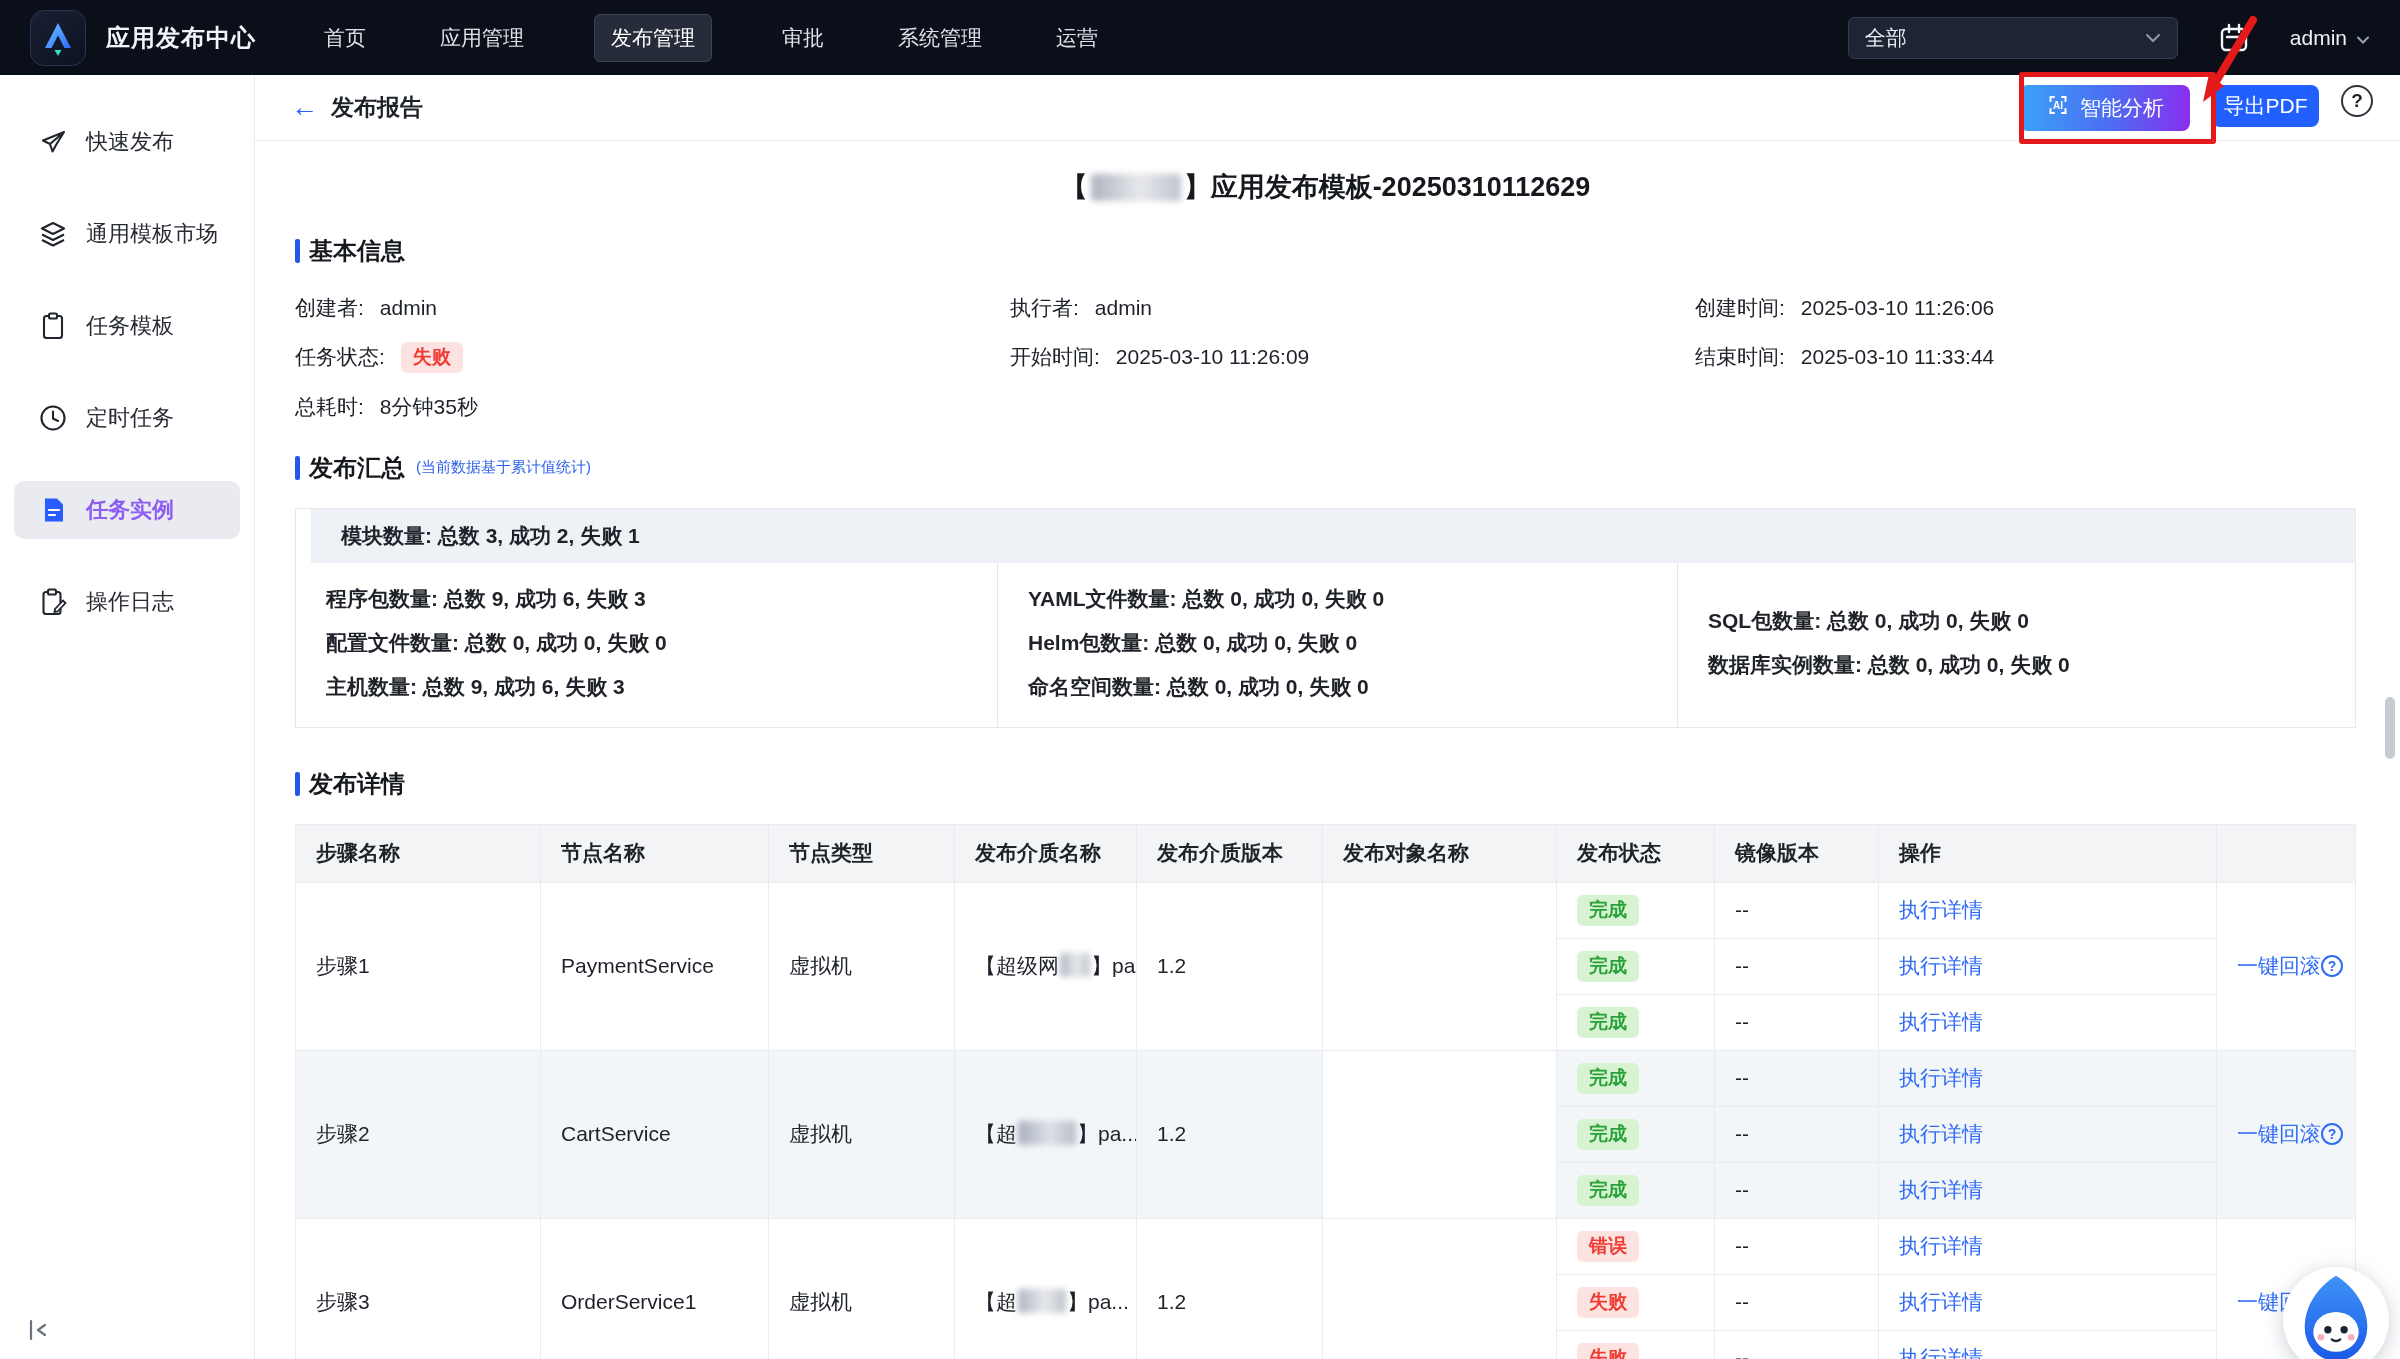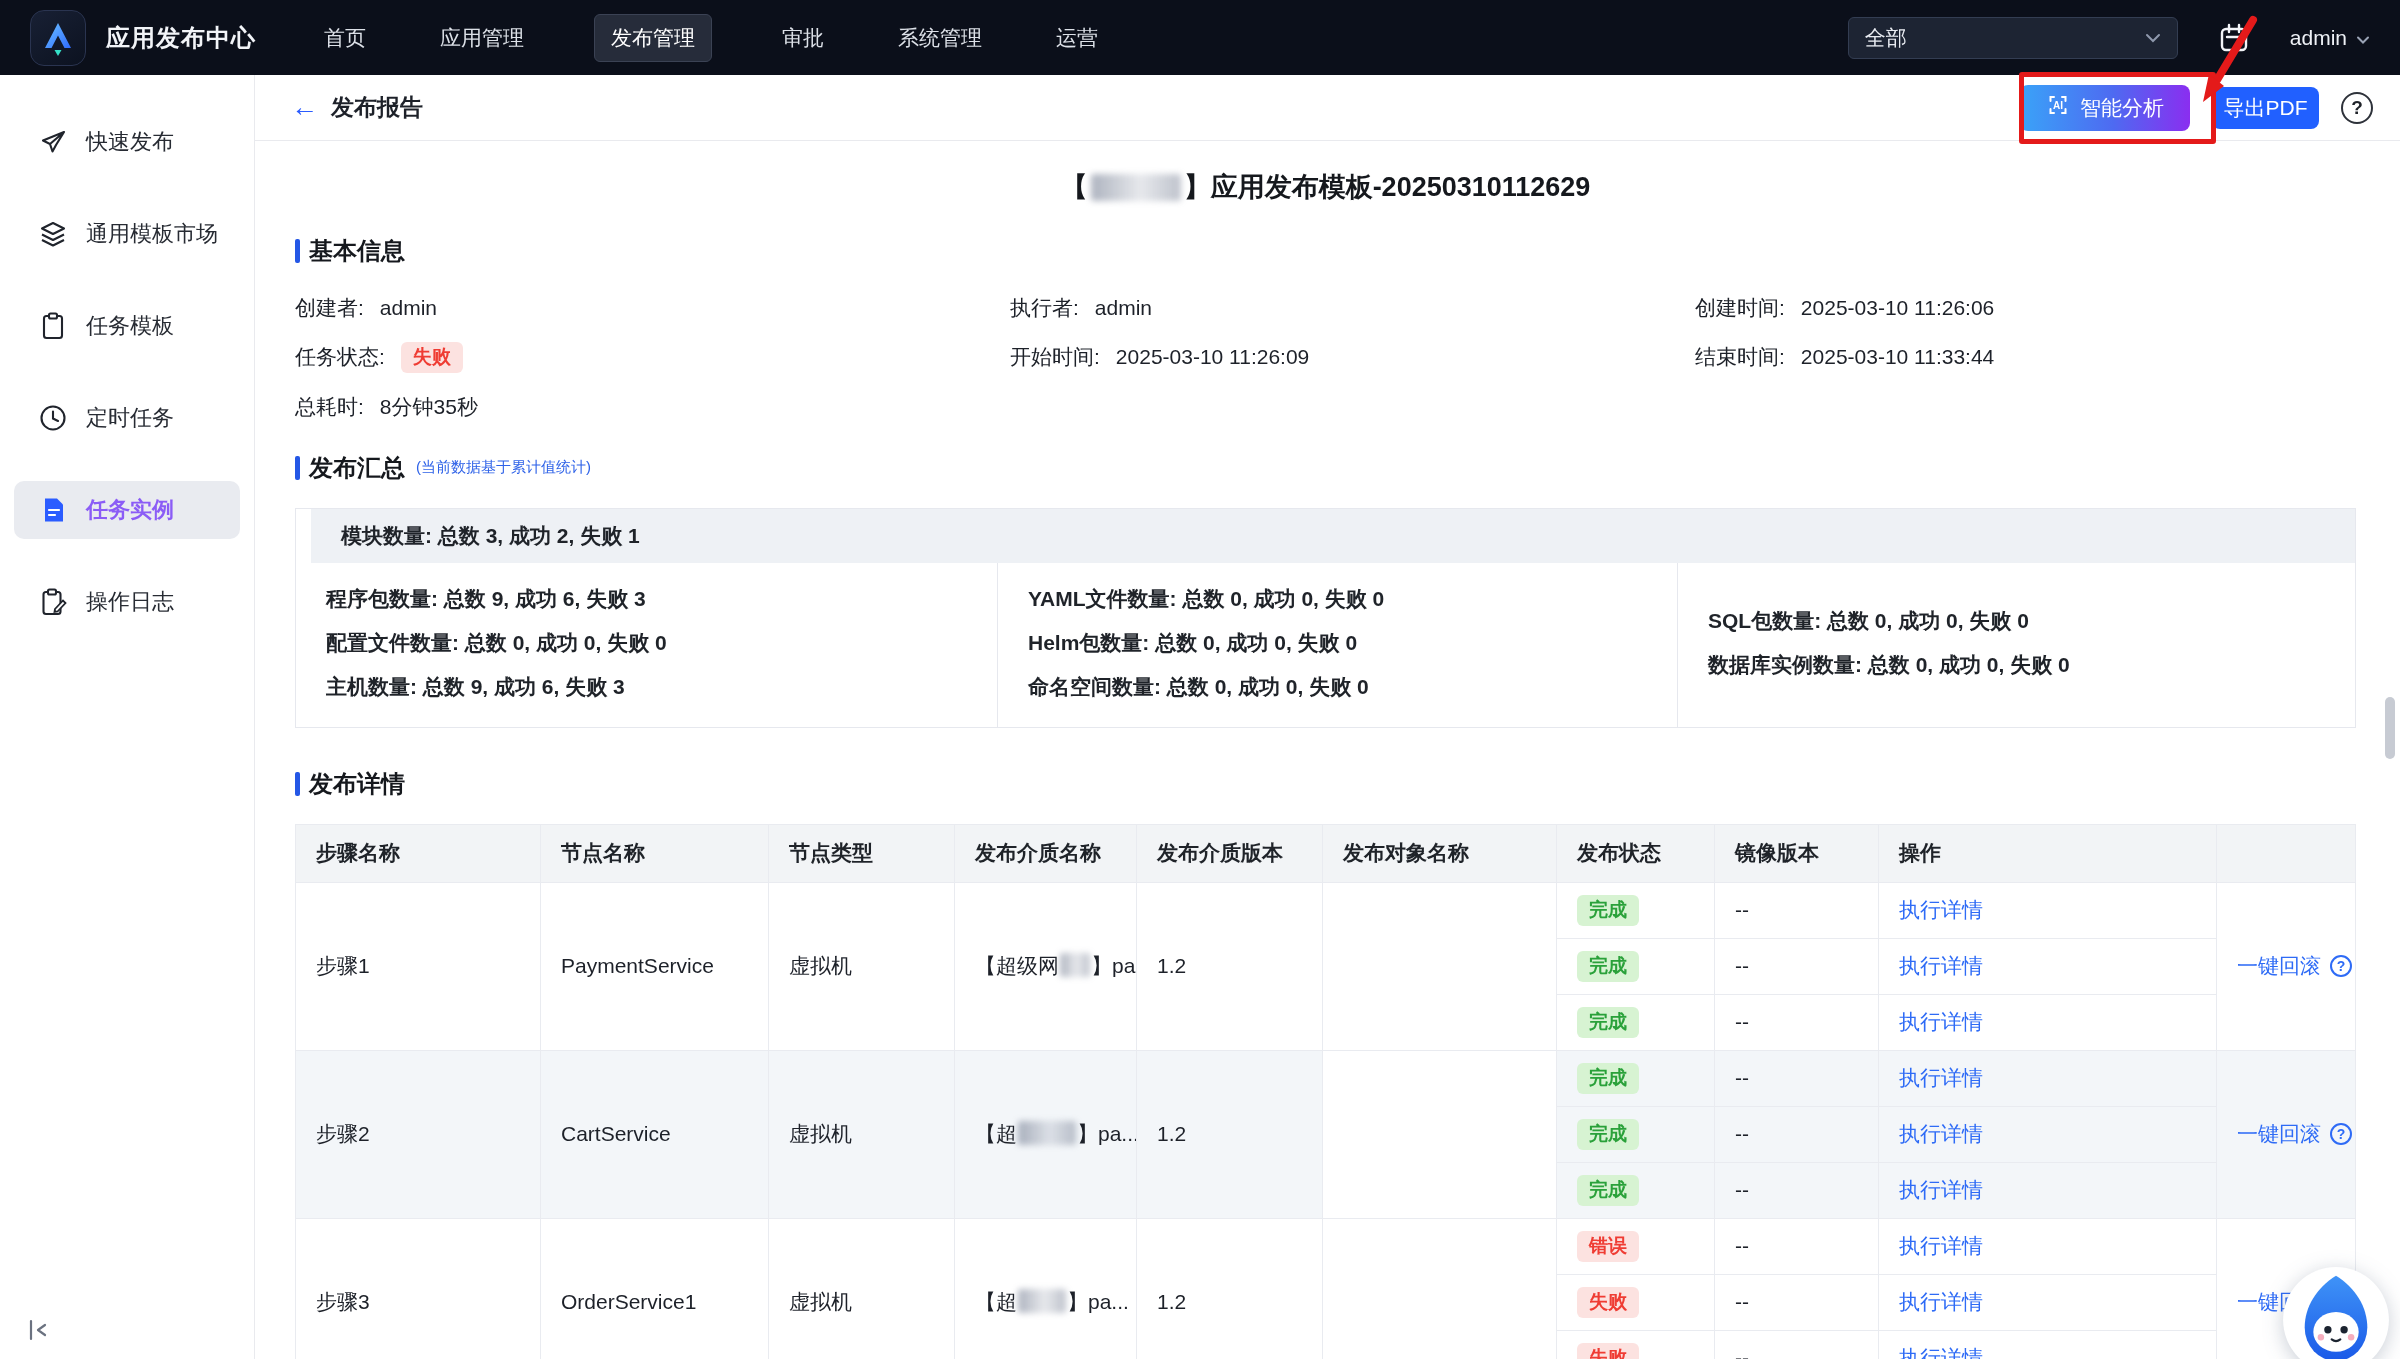--- a/index.html
+++ b/index.html
@@ -32,21 +32,21 @@
   .side-item svg { flex:0 0 auto; }
   .side-item.active { background:#e9ebf0; color:#8b5cf6; font-weight:700; }
   .collapse-btn { position:absolute; left:26px; bottom:12px; cursor:pointer; }
 
   .main { flex:1; position:relative; background:#fff; }
   .main-header { position:relative; height:66px; display:flex; align-items:center; padding:0 28px 0 36px;
                  border-bottom:1px solid #e9eaee; }
   .back-group { display:flex; align-items:center; gap:13px; cursor:pointer; }
   .back-arrow { color:#2b5cff; font-size:27px; font-weight:700; line-height:1; }
   .page-title { font-size:23px; font-weight:700; color:#1d2129; }
-  .mh-right { margin-left:auto; display:flex; align-items:center; gap:22px; }
+  .mh-right { margin-left:auto; display:flex; gap:22px; }
   .btn-ai { height:46px; width:170px; border:none; border-radius:8px; color:#fff; font-size:21px; cursor:pointer;
             display:flex; align-items:center; justify-content:center; gap:10px;
             background:linear-gradient(90deg,#3aa3f8 0%,#4e6af1 55%,#8a2ef0 100%);
             font-family:inherit; }
   .btn-export { height:42px; width:107px; border:none; border-radius:8px; background:#2160ff; color:#fff;
                 font-size:21px; cursor:pointer; font-family:inherit; }
   .help-icon { width:32px; height:32px; border:2.5px solid #2e323a; border-radius:50%; color:#1f2329;
                display:flex; align-items:center; justify-content:center; font-size:19px; font-weight:700; cursor:pointer; }
 
   .content { padding:26px 45px 0 40px; }
@@ -77,21 +77,21 @@
   .sum-col.center2 { display:flex; flex-direction:column; justify-content:center; }
 
   
   .detail-table { width:2060px; table-layout:fixed; border-collapse:collapse; margin-top:24px; font-size:21px; }
   .detail-table th { background:#f2f4f6; height:58px; font-weight:600; text-align:left; padding:0 20px;
                      border:1px solid #e9ebf0; color:#1f2329; }
   .detail-table td { border:1px solid #e9ebf0; padding:0 20px; vertical-align:middle; background:#fff; height:56px; }
   .detail-table td.s2 { background:#f3f6f9; }
   .detail-table td.censored-cell { background:#fff; }
   .link { color:#2e6bf6; cursor:pointer; }
-  .rollback { display:inline-flex; align-items:center; gap:9px; color:#2e6bf6; cursor:pointer; white-space:nowrap; }
+  .rollback { display:inline-flex; align-items:center; color:#2e6bf6; cursor:pointer; white-space:nowrap; }
   .qmark { width:22px; height:22px; border:2px solid #2e6bf6; border-radius:50%; font-size:14px; font-weight:700;
            display:inline-flex; align-items:center; justify-content:center; }
   .media-cell { white-space:nowrap; overflow:hidden; }
 
   
   .censor { display:inline-block; vertical-align:-4px; height:24px; border-radius:3px;
             background:linear-gradient(90deg,rgba(93,104,128,.5),rgba(93,104,128,.15) 55%,rgba(93,104,128,.4));
             filter:blur(3px); }
   .censor-title { width:90px; height:27px; margin:0 3px; vertical-align:-5px; }
   .censor-a { width:30px; margin:0 1px; }

